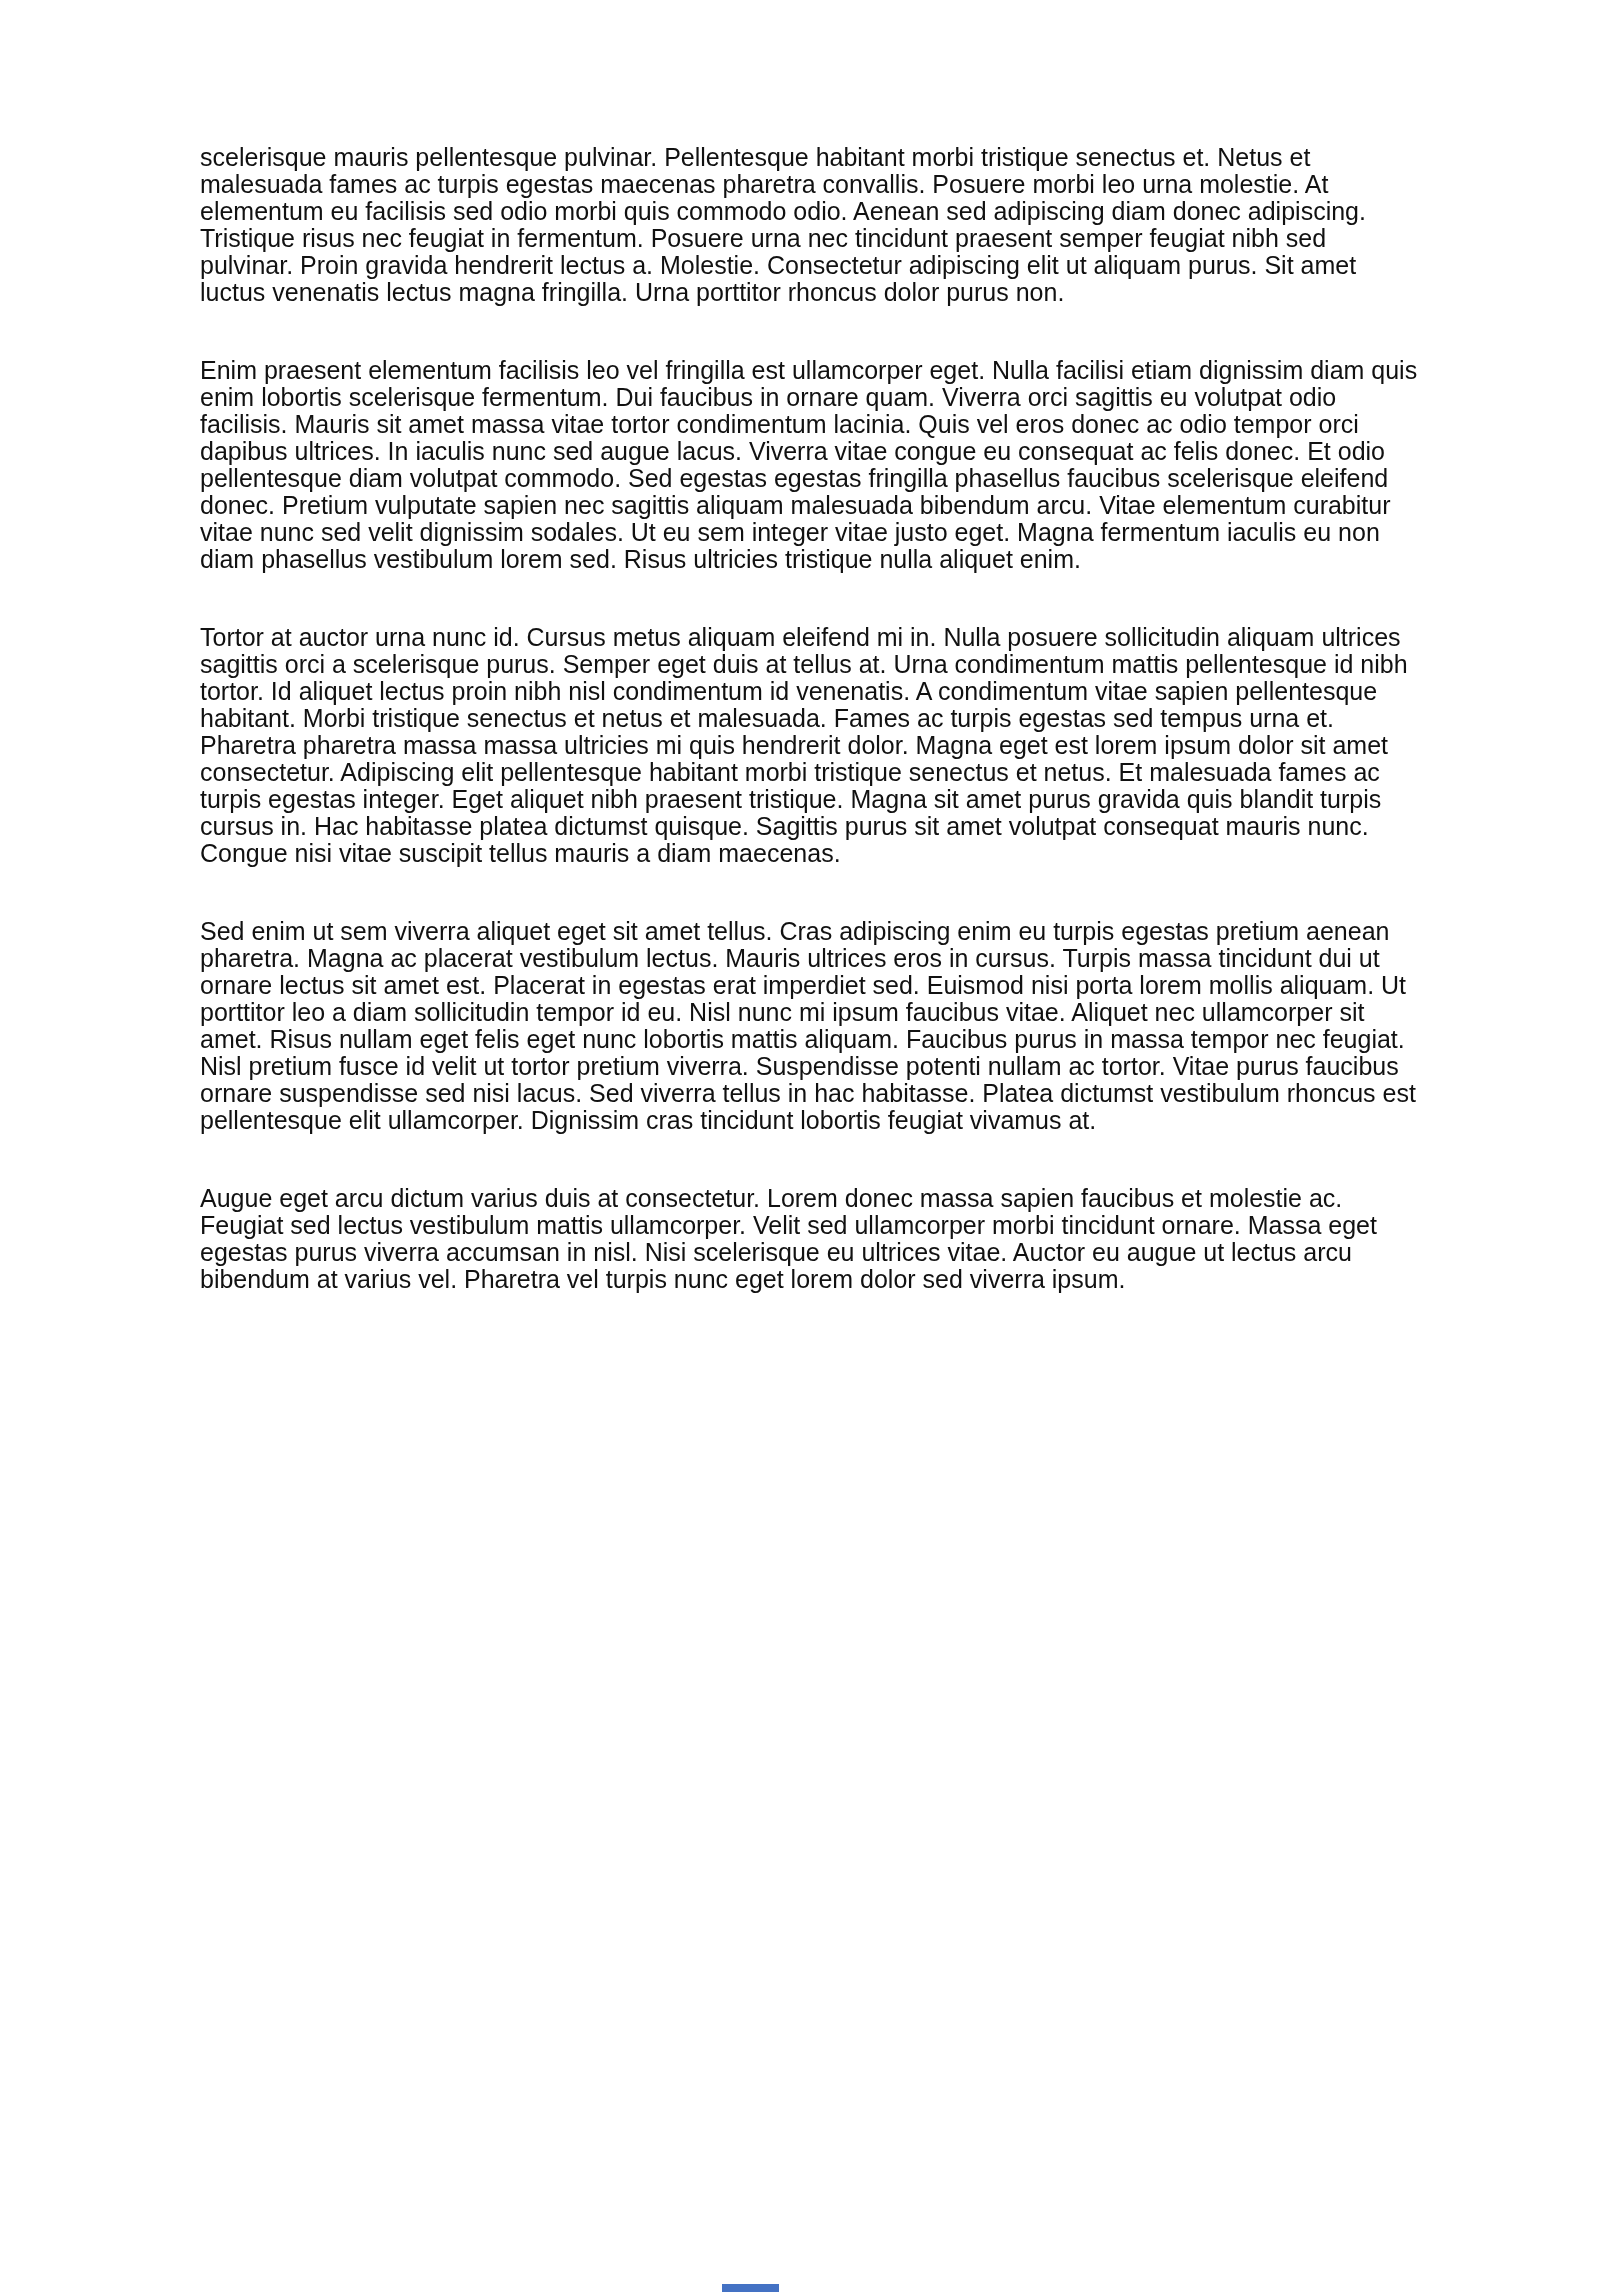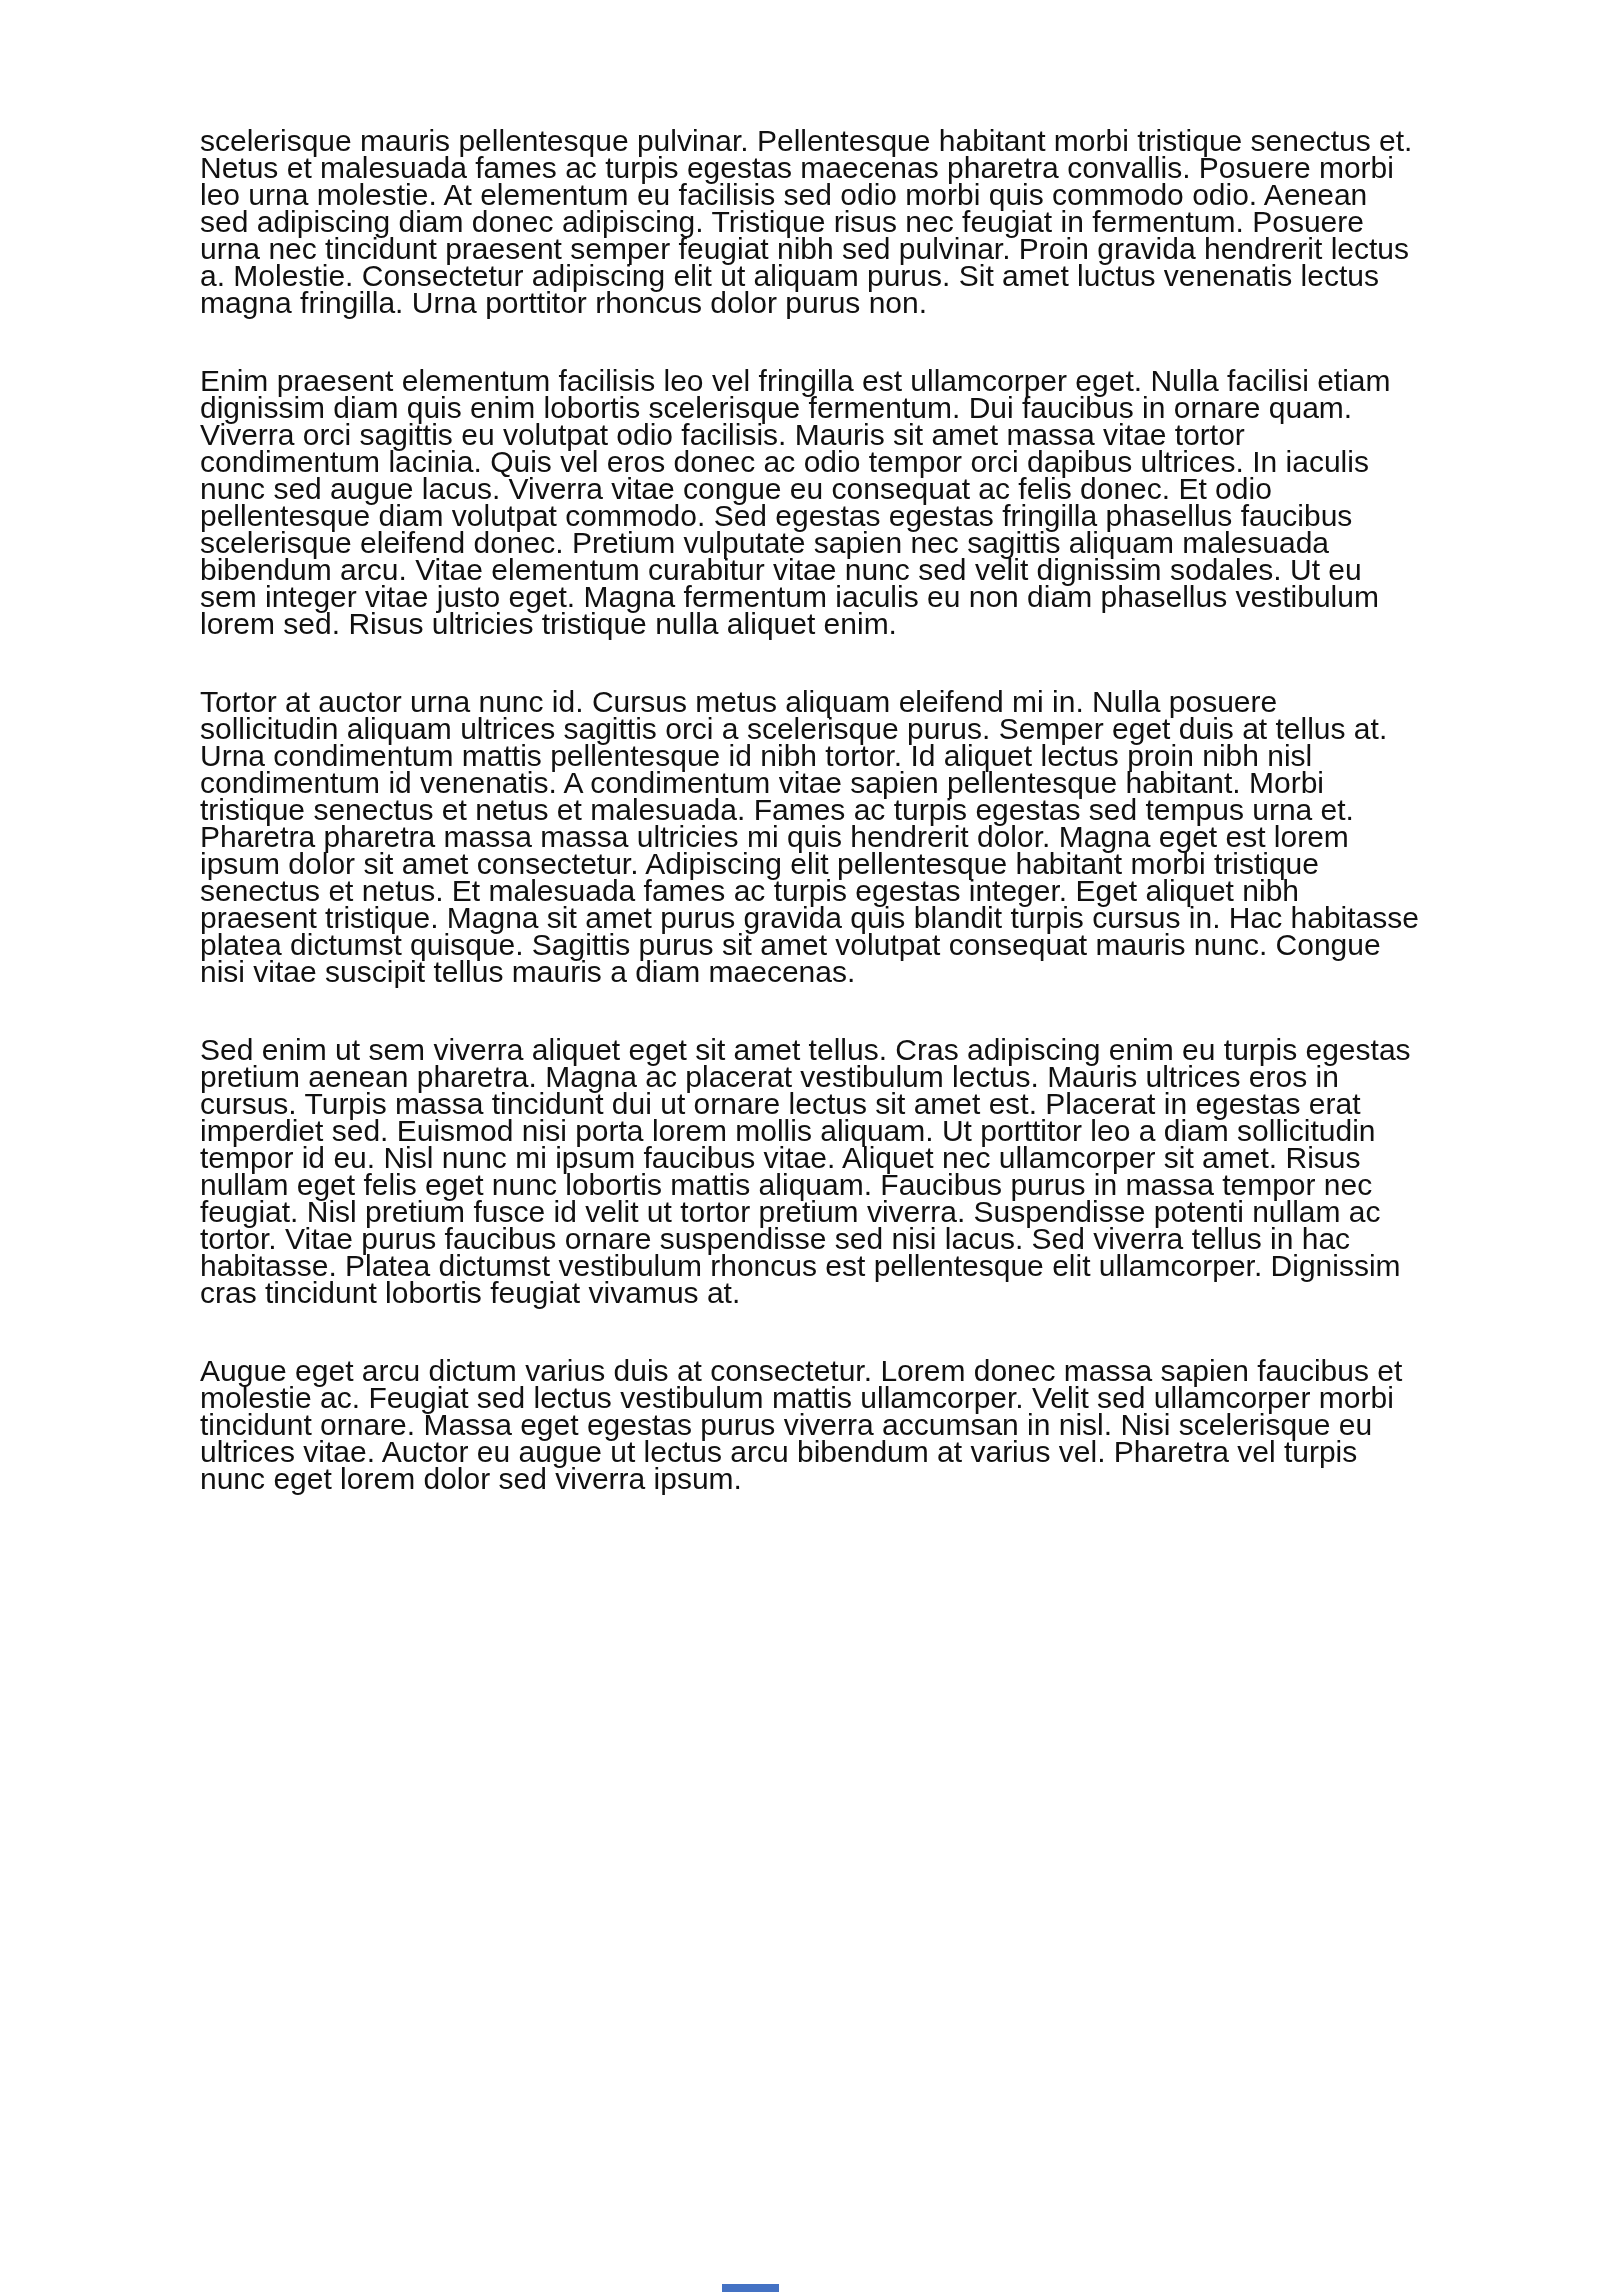--- a/index.html
+++ b/index.html
@@ -15,24 +15,24 @@
     font-family: "Liberation Sans", sans-serif;
   }
   .page {
     position: absolute;
     inset: 0;
     background: #ffffff;
   }
   .content {
     position: absolute;
     left: 200px;
-    top: 127px;
+    top: 144px;
     width: 1223px;
     color: #111111;
-    font-size: 30px;
+    font-size: 25px;
     line-height: 27px;
     text-align: left;
     letter-spacing: 0px;
     word-spacing: 0px;
   }
   .para {
     margin: 0 0 51px 0;
   }
   .para:last-child {
     margin-bottom: 16px;

